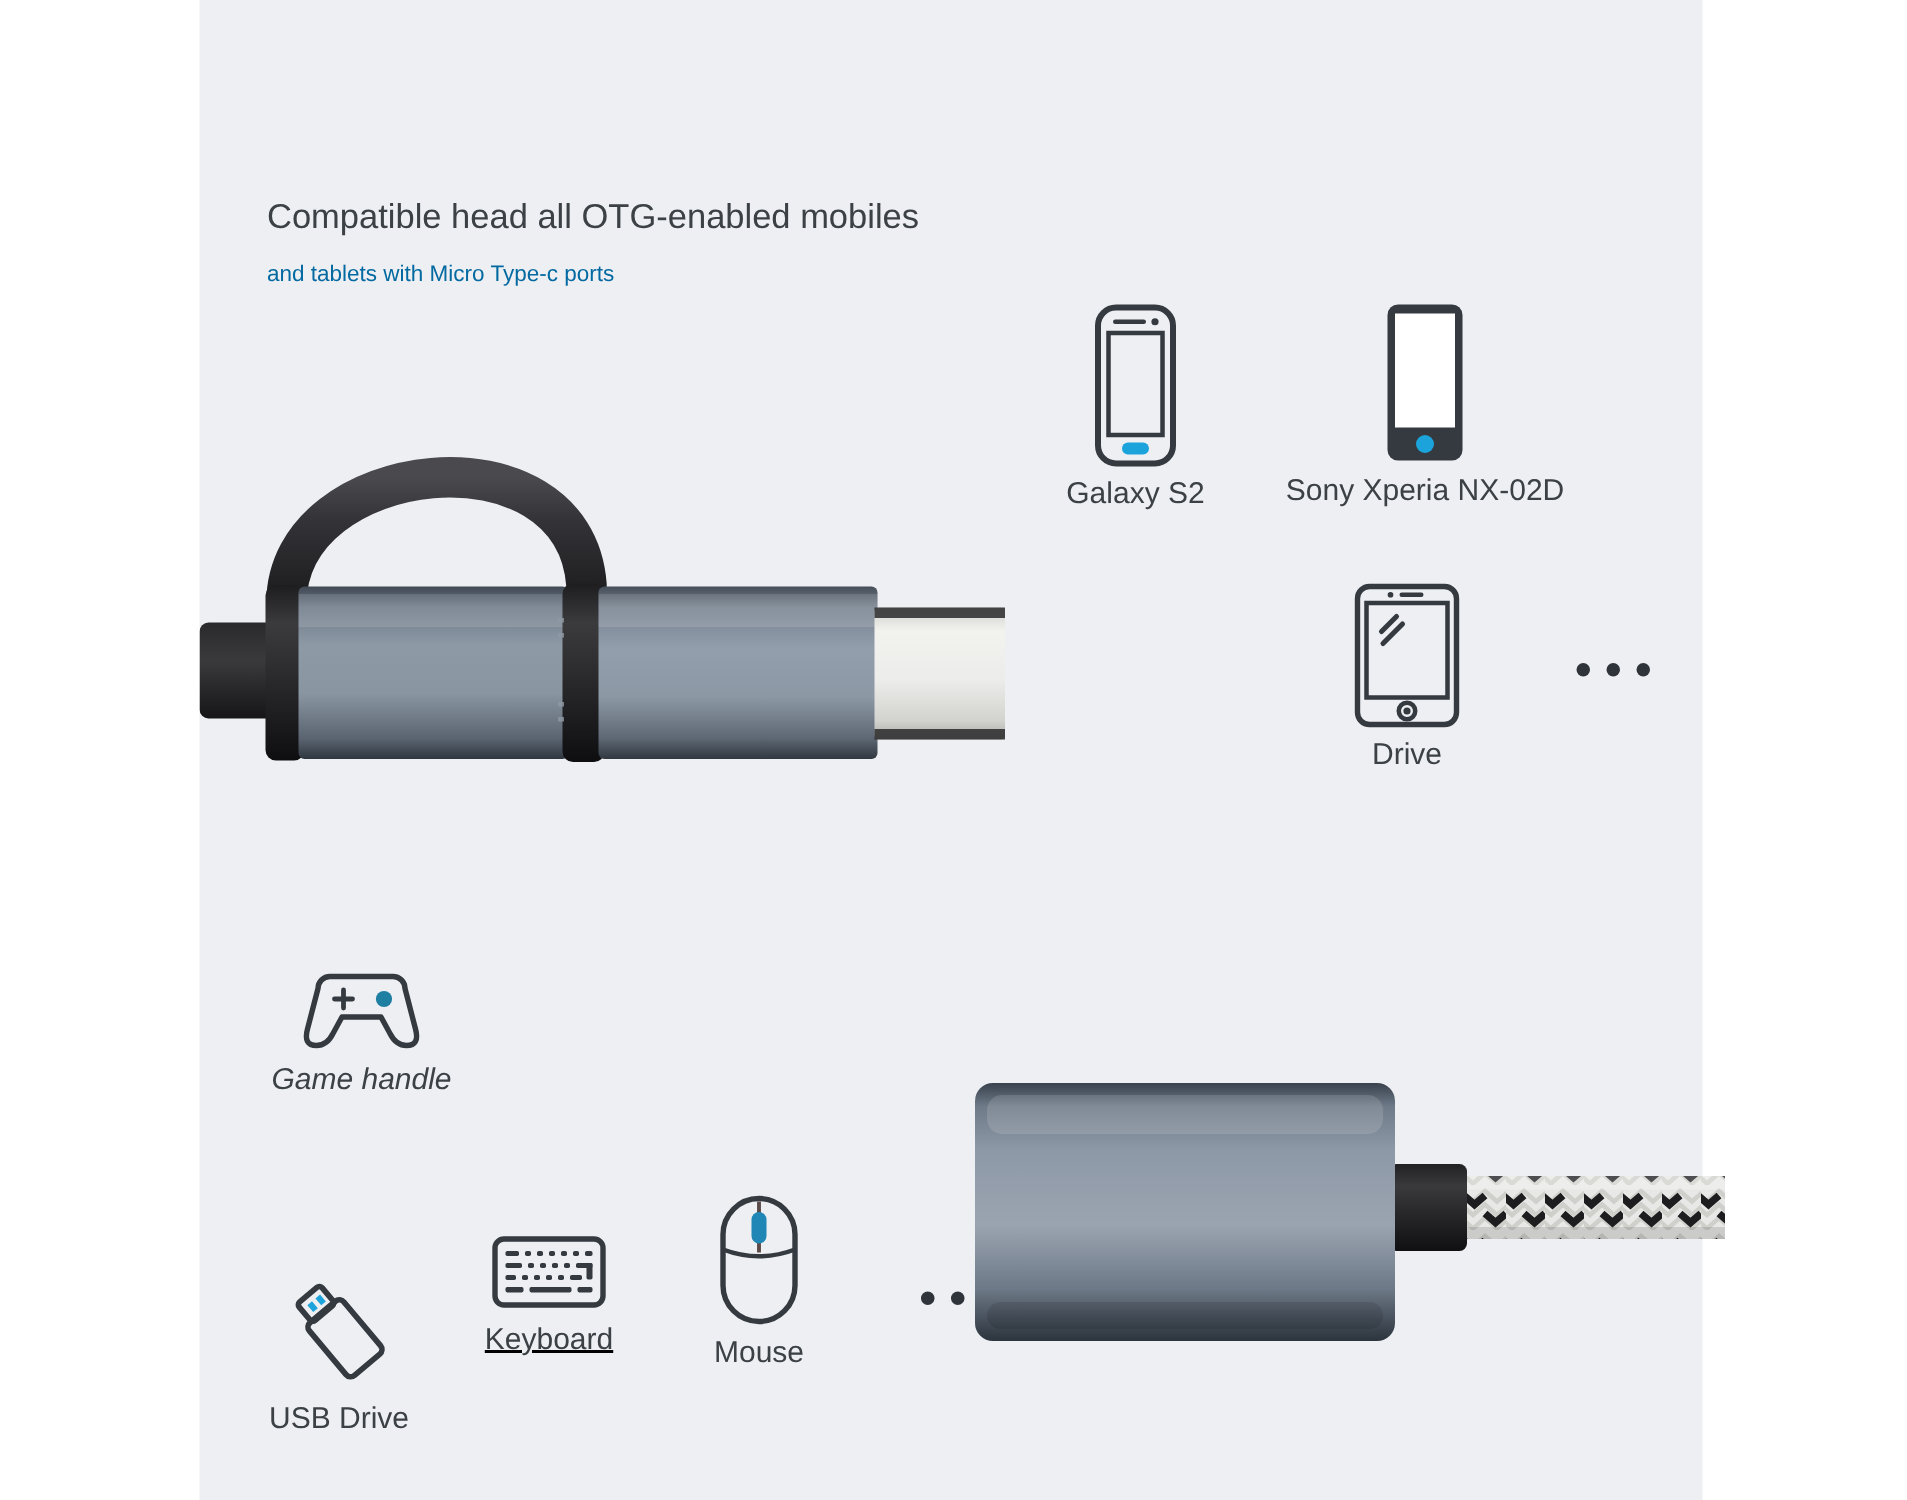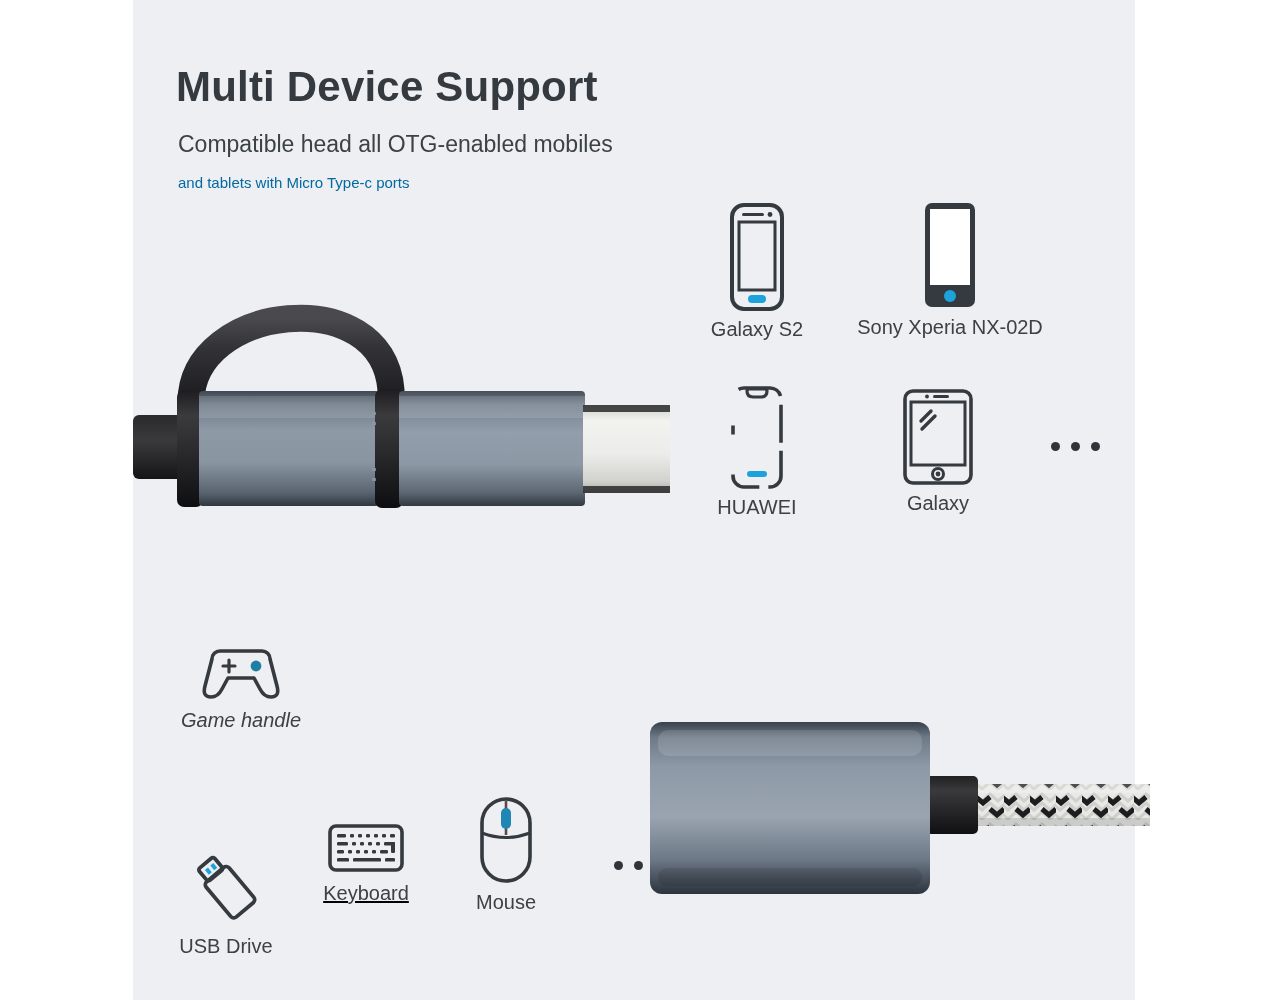--- a/index.html
+++ b/index.html
@@ -47,21 +47,20 @@
 
   .svgfull{display:block;width:100%;height:100%;}
 </style>
 </head>
 <body>
 
 <div id="stage">
 
   <div id="panel"></div>
 
-  <div id="title">Multi Device Support</div>
   <div id="sub1">Compatible head all OTG-enabled mobiles</div>
   <div id="sub2">and tablets with Micro Type-c ports</div>
 
   <div id="prodTop">
     <svg class="svgfull" viewBox="0 0 540 240" preserveAspectRatio="none">
       <defs>
         <linearGradient id="metalA" x1="0" y1="0" x2="0" y2="1">
           <stop offset="0%" stop-color="#3f4853"></stop>
           <stop offset="12%" stop-color="#6f7b89"></stop>
           <stop offset="34%" stop-color="#8e99a6"></stop>
@@ -141,41 +140,33 @@
 
   <div class="cell" style="left:848px;top:200px;width:204px;">
     <svg class="glyph" width="56" height="110" viewBox="0 0 56 110">
       <rect x="3" y="3" width="50" height="104" rx="7" fill="#343a40"></rect>
       <rect x="8" y="9" width="40" height="76" fill="#ffffff"></rect>
       <circle cx="28" cy="96" r="6" fill="#1ca3dc"></circle>
     </svg>
     <span class="lbl">Sony Xperia NX-02D</span>
   </div>
 
-  <div class="cell" style="left:707px;top:385px;width:100px;">
-    <svg class="glyph" width="58" height="105" viewBox="0 0 58 105">
-      <path d="M16 3 H42 A11 11 0 0 1 53 14 V91 A11 11 0 0 1 42 102 H16 A11 11 0 0 1 5 91 V14 A11 11 0 0 1 16 3 Z" fill="none" stroke="#343a40" stroke-width="3.6" stroke-dasharray="40 9 38 8 44 9 34"></path>
-      <path d="M21 4 H37 A2 2 0 0 1 39 6 Q39 12 33 12 H25 Q19 12 19 6 A2 2 0 0 1 21 4 Z" fill="none" stroke="#343a40" stroke-width="3.2"></path>
-      <rect x="19" y="86" width="20" height="6" rx="3" fill="#1ca3dc"></rect>
-    </svg>
-    <span class="lbl">HUAWEI</span>
-  </div>
 
   <div class="cell" style="left:888px;top:388px;width:100px;">
     <svg class="glyph" width="72" height="98" viewBox="0 0 72 98">
       <rect x="3" y="3" width="66" height="92" rx="8" fill="none" stroke="#343a40" stroke-width="3.6"></rect>
       <rect x="9" y="14" width="54" height="63" fill="none" stroke="#343a40" stroke-width="3"></rect>
       <rect x="31" y="7" width="16" height="3" rx="1.5" fill="#343a40"></rect>
       <circle cx="25" cy="8.5" r="1.9" fill="#343a40"></circle>
       <line x1="19" y1="33" x2="29" y2="23" stroke="#343a40" stroke-width="3.4" stroke-linecap="round"></line>
       <line x1="20" y1="41" x2="33" y2="28" stroke="#343a40" stroke-width="3.4" stroke-linecap="round"></line>
       <circle cx="36" cy="86" r="5.5" fill="none" stroke="#343a40" stroke-width="3"></circle>
       <circle cx="36" cy="86" r="2.4" fill="#343a40"></circle>
     </svg>
-    <span class="lbl">Galaxy</span>
+    <span class="lbl">Drive</span>
   </div>
 
   <div class="dots" style="left:1051px;top:442px;">
     <i></i>
     <i></i>
     <i></i>
   </div>
 
   <div class="cell" style="left:176px;top:645px;width:130px;font-style:italic;">
     <svg class="glyph" width="86" height="58" viewBox="0 0 86 58">

